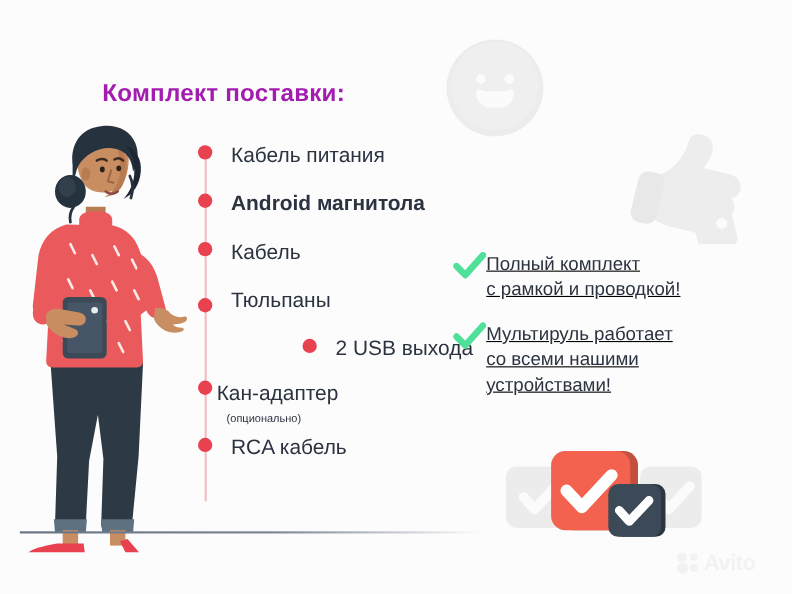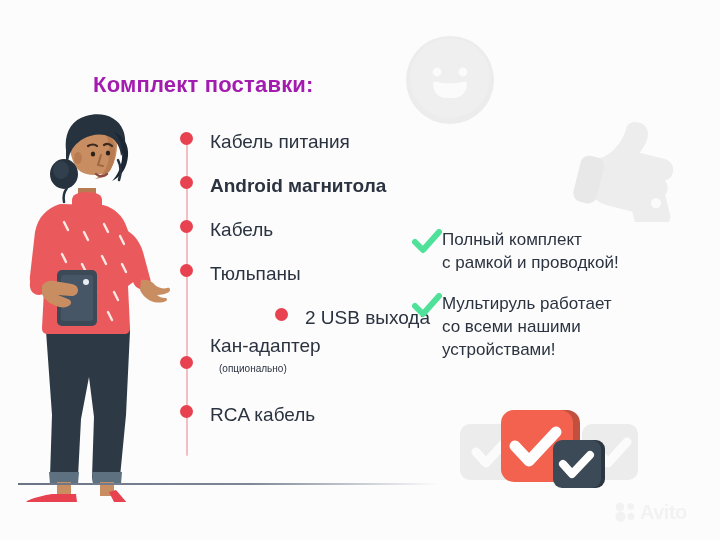--- a/index.html
+++ b/index.html
@@ -49,21 +49,21 @@
     margin-left:17px;font-size:19px;color:#2B3340;
     line-height:20px;white-space:nowrap;
   }
   .sub{
     display:block;font-size:10px;color:#2B3340;margin-left:9px;margin-top:3px;
     white-space:nowrap;
   }
 
   
   .benefits{position:absolute;left:412px;top:228px;width:280px;}
-  .benefit{display:flex;align-items:flex-start;margin-bottom:18px;}
+  .benefit{display:flex;align-items:flex-start;margin-bottom:18px;text-decoration:underline;}
   .check{flex:0 0 30px;width:30px;height:26px;margin-top:1px;}
   .benefit-text{
     font-size:17px;color:#2B3340;line-height:23px;font-weight:normal;
   }
 
   
   .character{position:absolute;left:8px;top:112px;width:175px;height:390px;}
   .ground{
     position:absolute;left:18px;top:483px;width:420px;height:2px;
     background:linear-gradient(to right,#6A7484 0%,#7E8796 55%,rgba(180,186,198,0) 100%);
@@ -196,31 +196,31 @@
     <div class="item" style="margin-bottom:24px;font-weight:bold;">
       <span class="dot"></span>
       <span class="item-text">Android магнитола</span>
     </div>
 
     <div class="item" style="margin-bottom:24px;">
       <span class="dot"></span>
       <span class="item-text">Кабель</span>
     </div>
 
-    <div class="item" style="margin-bottom:24px;">
+    <div class="item" style="margin-bottom:24px;align-items:flex-end;">
       <span class="dot"></span>
       <span class="item-text">Тюльпаны</span>
     </div>
 
     <div class="item" style="margin-bottom:18px;justify-content:flex-end;">
       <span class="dot"></span>
       <span class="item-text">2 USB выхода</span>
     </div>
 
-    <div class="item" style="margin-bottom:26px;align-items:center;">
+    <div class="item" style="margin-bottom:6px;align-items:flex-start;flex-direction:column;">
       <span class="dot"></span>
       <span class="item-text" style="margin-top:-10px;">
         <span>Кан-адаптер</span>
         <span class="sub">(опционально)</span>
       </span>
     </div>
 
 
     <div class="item">
       <span class="dot"></span>

